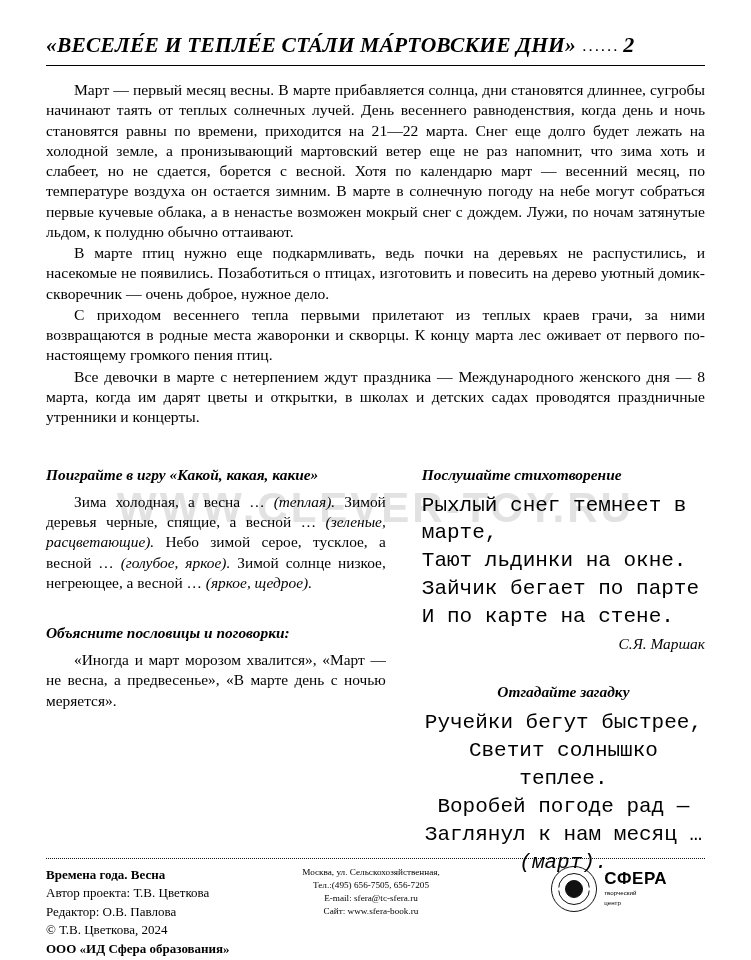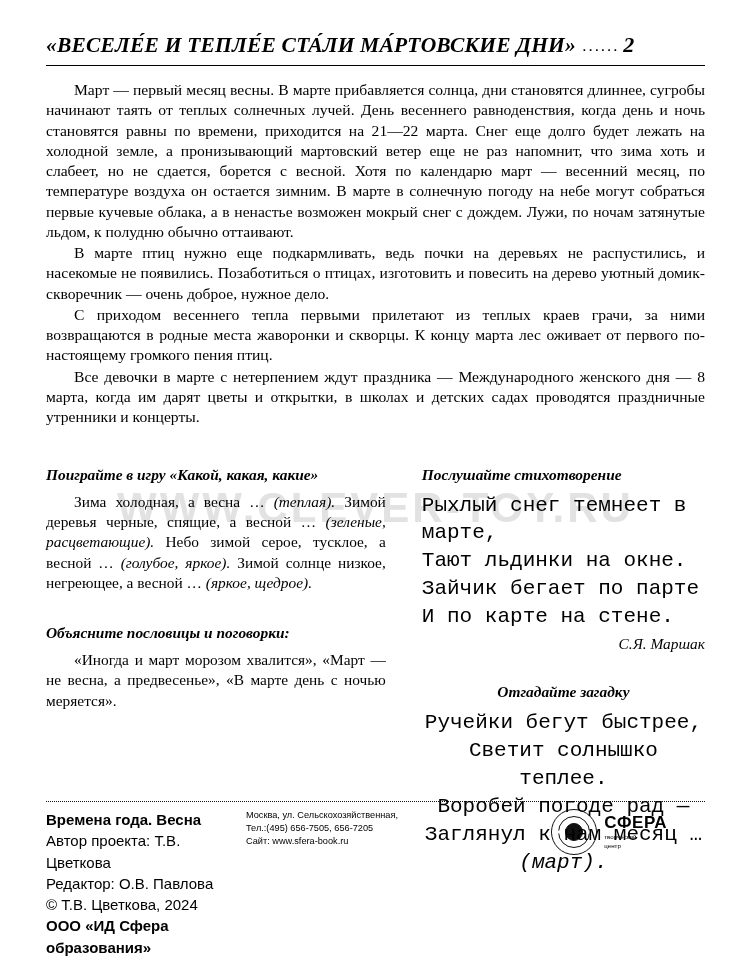--- a/index.html
+++ b/index.html
@@ -137,30 +137,31 @@
   .footer-rule {
     border-top: 1.4px dotted #111;
     margin-bottom: 7px;
   }
   .footer-cols {
     display: flex;
     align-items: flex-start;
   }
   .f-col1 {
     width: 200px;
-    font-family: Liberation Sans, sans-serif;
-    font-size: 15px;
+    font-family: Liberation Serif, serif;
+    font-size: 13px;
     line-height: 1.42;
   }
   .f-col1 .strong { font-weight: bold; }
   .f-col2 {
     width: 250px;
-    font-family: Liberation Sans, sans-serif;
+    font-family: Liberation Serif, serif;
     font-size: 9.2px;
     line-height: 1.42;
+    text-align: center;
   }
   .f-logo {
     margin-left: auto;
     display: flex;
     align-items: center;
     gap: 7px;
     padding-right: 38px;
   }
   .f-logo .mark {
     width: 44px; height: 44px;
@@ -263,20 +264,21 @@
       <div class="f-col1">
         <div class="strong">Времена года. Весна</div>
         <div>Автор проекта: Т.В. Цветкова</div>
         <div>Редактор: О.В. Павлова</div>
         <div>© Т.В. Цветкова, 2024</div>
         <div class="strong">ООО «ИД Сфера образования»</div>
       </div>
       <div class="f-col2">
         <div>Москва, ул. Сельскохозяйственная,</div>
         <div>Тел.:(495) 656-7505, 656-7205</div>
+        <div>E-mail: sfera@tc-sfera.ru</div>
         <div>Сайт: www.sfera-book.ru</div>
       </div>
       <div class="f-logo">
         <div class="mark">
             <div class="bar"></div>
           </div>
         <div>
           <div class="f-brand-name">СФЕРА</div>
           <div class="f-brand-sub">творческий</div>
           <div class="f-brand-sub">центр</div>

